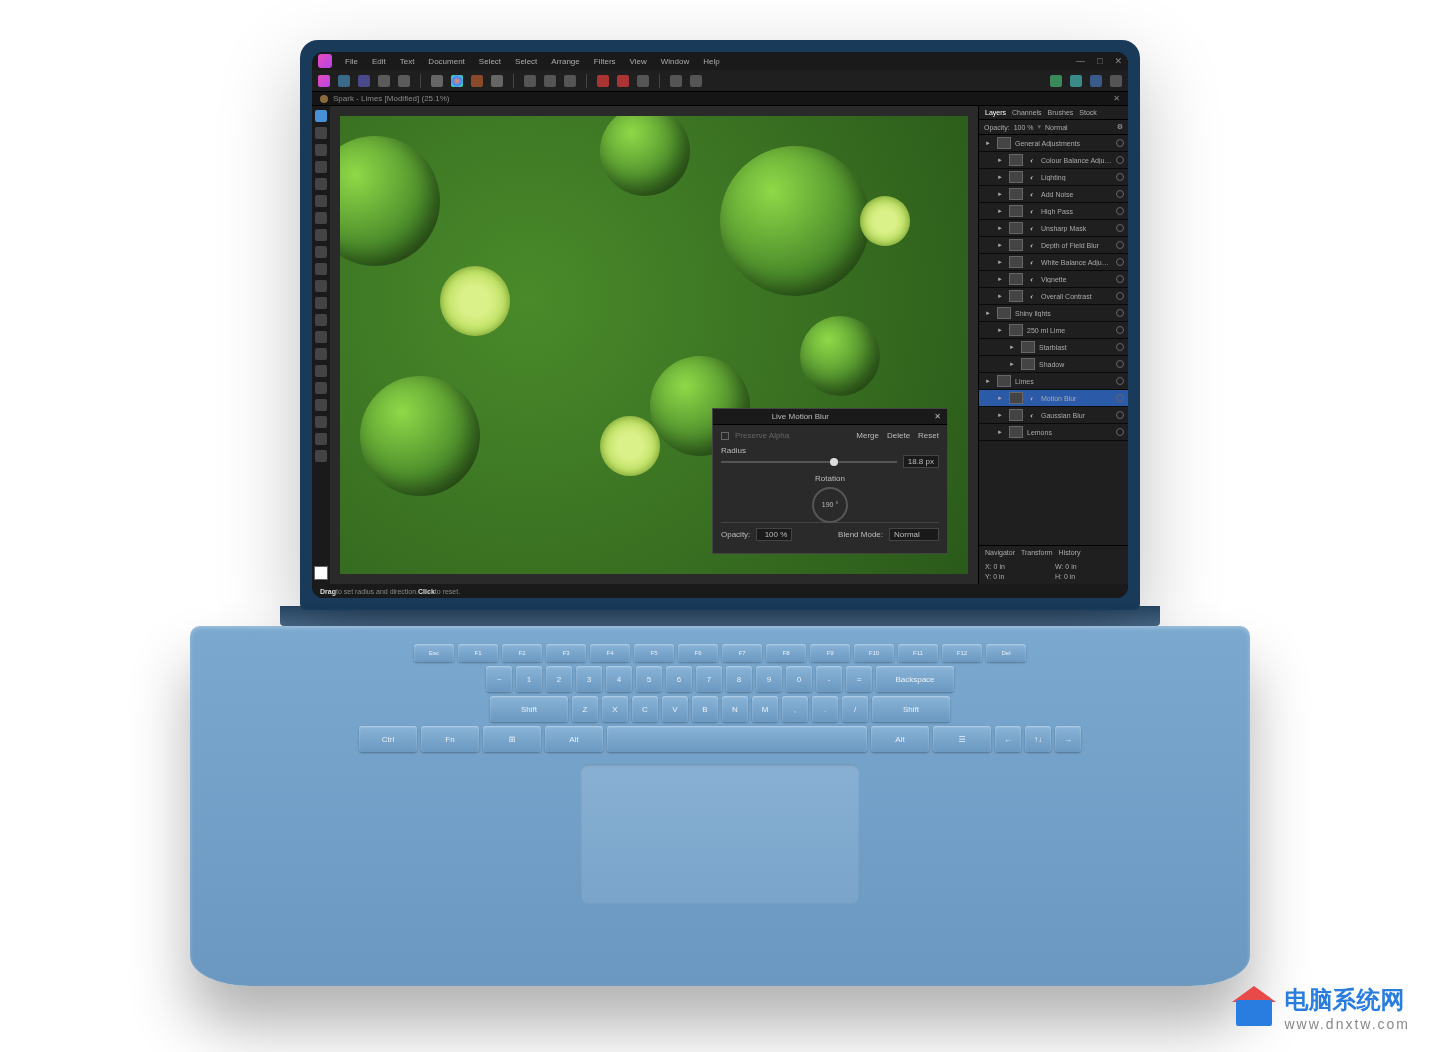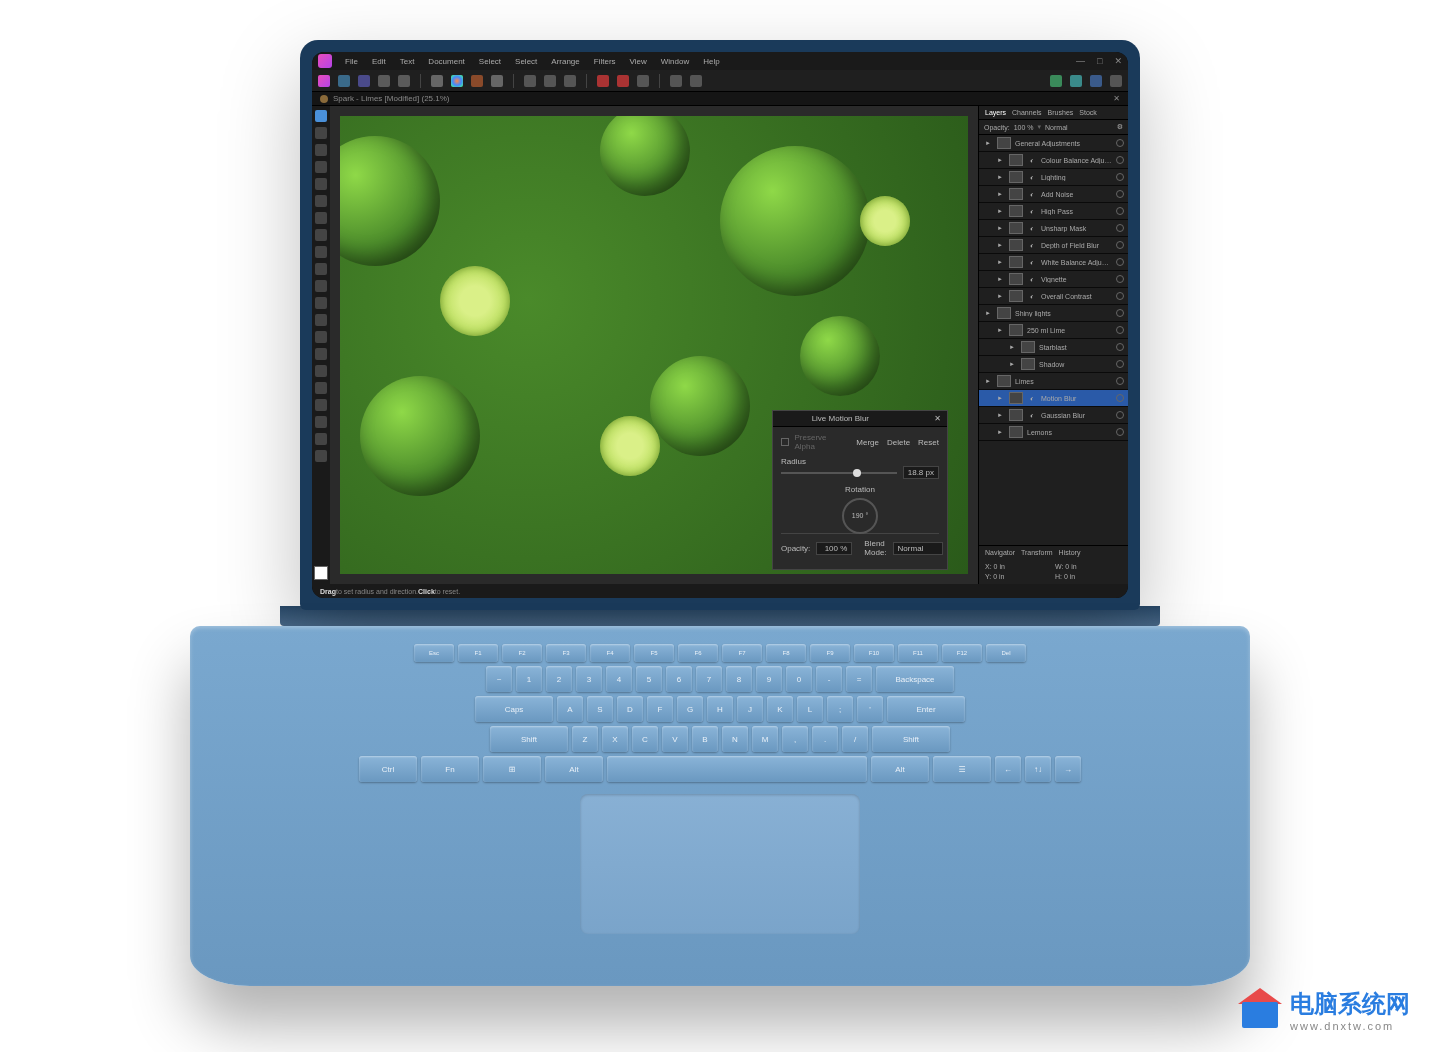--- a/index.html
+++ b/index.html
@@ -23,21 +23,21 @@
 .canvas-area{flex:1;background:#2a2a2a;position:relative;overflow:hidden}
 .canvas{position:absolute;inset:10px 10px 10px 10px;background:radial-gradient(circle at 30% 40%,#4a8a2a,#2a5a1a);overflow:hidden}
 .lime{position:absolute;border-radius:50%;background:radial-gradient(circle at 35% 30%,#8fd948,#4a8a2a 60%,#2a5a18);box-shadow:inset -8px -8px 20px rgba(0,0,0,.4)}
 .lime-slice{position:absolute;border-radius:50%;background:radial-gradient(circle,#daf088 30%,#9fcf3a);box-shadow:inset 0 0 8px rgba(60,100,20,.6)}
 .can{position:absolute;left:150px;top:80px;width:100px;height:280px;background:linear-gradient(90deg,#bbb,#fff 20%,#fff 70%,#aaa);border-radius:10px 10px 12px 12px;box-shadow:6px 10px 30px rgba(0,0,0,.5)}
 .can-top{height:18px;background:linear-gradient(90deg,#888,#ddd,#888);border-radius:10px 10px 0 0}
 .can-label{position:absolute;top:100px;left:8px;right:8px;font-weight:900;font-size:22px;line-height:.9;color:#fff;text-shadow:2px 2px 0 #e94dbb,4px 4px 0 #3aa0e8}
 .can-sub{position:absolute;bottom:40px;left:0;right:0;text-align:center;font-size:7px;color:#444;font-weight:600}
 .can-tag{position:absolute;top:180px;left:50%;transform:translateX(-50%);background:#3a9fd8;color:#fff;font-size:6px;padding:1px 6px;font-weight:700}
 .splash{position:absolute;width:40px;height:40px;background:#3aa0e8;border-radius:50% 40% 50% 45%;opacity:.8}
-.dialog{position:absolute;right:20px;bottom:4px;width:176px;background:#2a2a2a;border:1px solid #444;font-size:8px;color:#bbb}
+.dialog{position:absolute;right:20px;bottom:20px;width:236px;background:#2a2a2a;border:1px solid #444;font-size:8px;color:#bbb}
 .dialog-title{background:#1a1a1a;padding:3px 6px;display:flex;align-items:center;border-bottom:1px solid #000}
 .dialog-title .x{margin-left:auto;cursor:pointer}
 .dialog-body{padding:6px 8px}
 .dialog-row{display:flex;align-items:center;gap:6px;margin-bottom:6px}
 .dialog-actions{display:flex;gap:8px;justify-content:flex-end;font-size:8px}
 .dialog-actions span{cursor:pointer}
 .slider{flex:1;height:2px;background:#555;position:relative}
 .slider-thumb{position:absolute;width:8px;height:8px;background:#ddd;border-radius:50%;top:-3px}
 .val-box{background:#1a1a1a;border:1px solid #444;padding:1px 4px;min-width:36px;text-align:right}
 .rotation-dial{width:36px;height:36px;border:2px solid #555;border-radius:50%;margin:4px auto;position:relative}
@@ -63,21 +63,21 @@
 .key.fn{height:18px;font-size:6px;min-width:40px}
 .key.wide{min-width:58px}
 .key.wider{min-width:78px}
 .key.space{min-width:260px}
 .trackpad{width:280px;height:140px;background:linear-gradient(#88b0d4,#7aa4ca);border-radius:8px;margin:12px auto 0;box-shadow:inset 0 1px 3px rgba(0,0,0,.2)}
 .watermark{position:absolute;right:30px;bottom:20px;display:flex;align-items:center;gap:8px}
 .wm-icon{width:40px;height:36px;position:relative}
 .wm-house{width:36px;height:26px;background:#2a7de0;position:absolute;bottom:0;border-radius:2px}
 .wm-roof{width:0;height:0;border-left:22px solid transparent;border-right:22px solid transparent;border-bottom:16px solid #e84a4a;position:absolute;top:-4px;left:-4px}
 .wm-text{font-size:24px;font-weight:700;color:#2a7de0}
-.wm-sub{font-size:11px;color:#888;letter-spacing:2px}
+.wm-sub{font-size:14px;color:#888;letter-spacing:2px}
 </style>
 </head>
 <body>
 
 <div class="laptop">
   <div class="screen-bezel">
     <div class="screen">
 
       <div class="app-menubar">
         <div class="app-logo"></div>
@@ -398,35 +398,20 @@
           <div class="key">6</div>
           <div class="key">7</div>
           <div class="key">8</div>
           <div class="key">9</div>
           <div class="key">0</div>
           <div class="key">-</div>
           <div class="key">=</div>
           <div class="key wider">Backspace</div>
         </div>
         <div class="key-row">
-          <div class="key wider">Caps</div>
-          <div class="key">A</div>
-          <div class="key">S</div>
-          <div class="key">D</div>
-          <div class="key">F</div>
-          <div class="key">G</div>
-          <div class="key">H</div>
-          <div class="key">J</div>
-          <div class="key">K</div>
-          <div class="key">L</div>
-          <div class="key">;</div>
-          <div class="key">'</div>
-          <div class="key wider">Enter</div>
-        </div>
-        <div class="key-row">
           <div class="key wider">Shift</div>
           <div class="key">Z</div>
           <div class="key">X</div>
           <div class="key">C</div>
           <div class="key">V</div>
           <div class="key">B</div>
           <div class="key">N</div>
           <div class="key">M</div>
           <div class="key">,</div>
           <div class="key">.</div>

